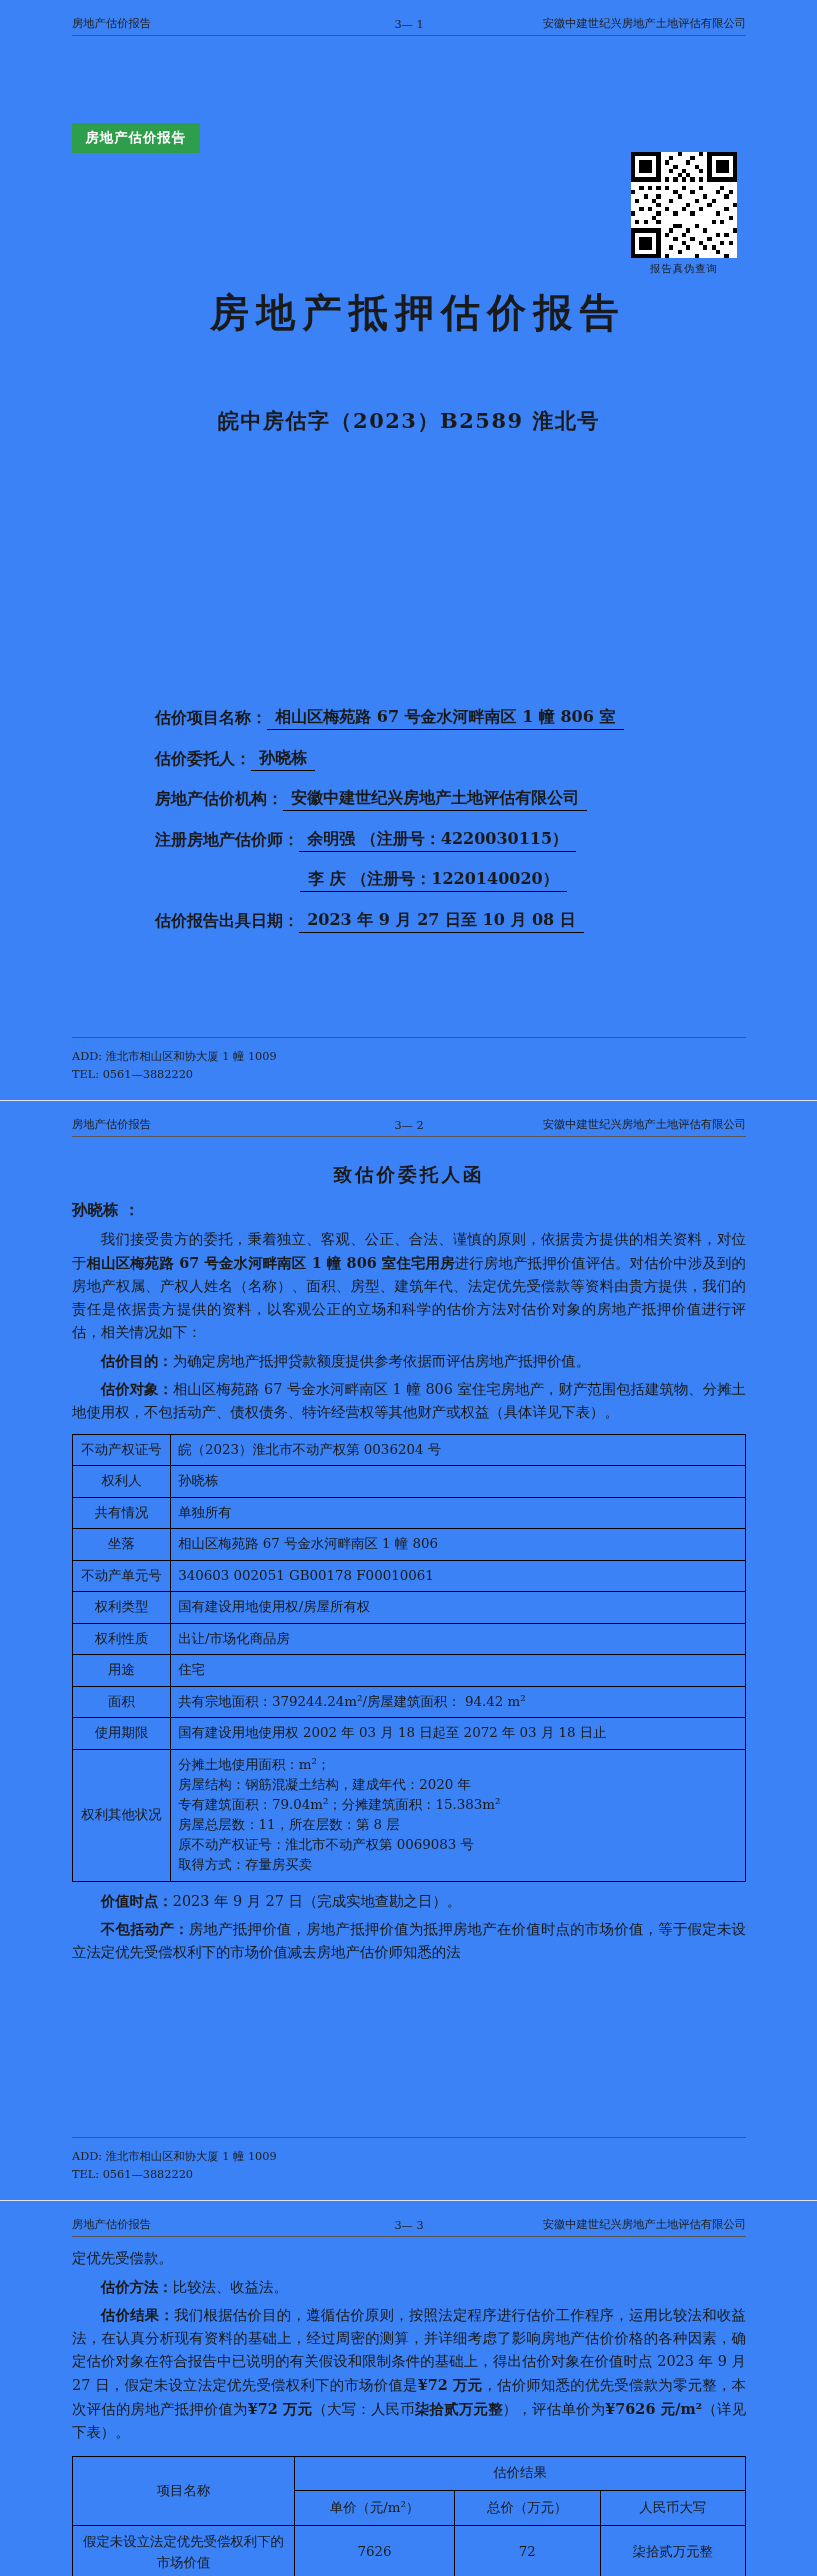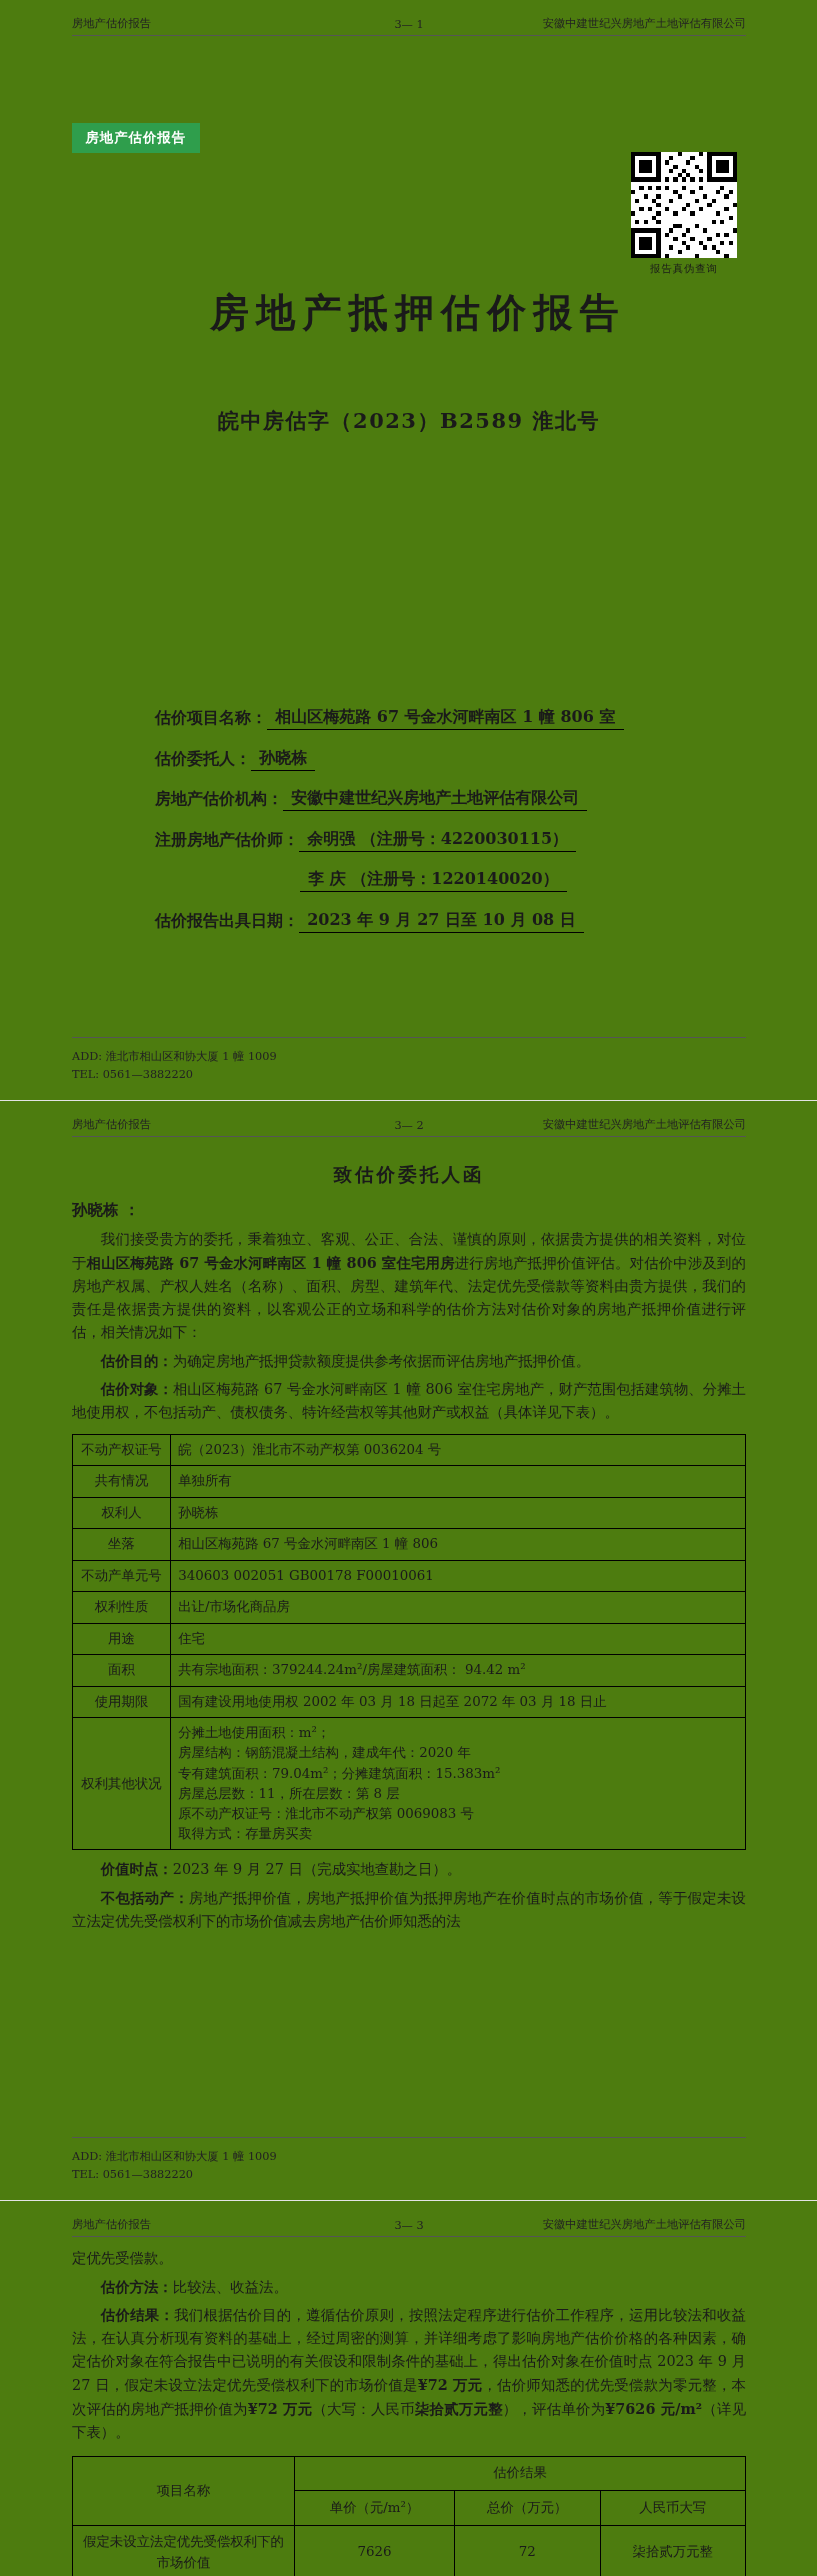--- a/index.html
+++ b/index.html
@@ -1,21 +1,21 @@
 <!DOCTYPE html>
 <html style="font-size:8.2px"><head>
 <meta charset="utf-8">
 <style>
   * { box-sizing: border-box; }
   html, body { margin:0; padding:0; background:#ffffff; }
   .doc {
     width:818px; height:3300px; margin:0 auto; background:#ffffff;
     font-family:"DejaVu Serif","Liberation Serif",serif; color:#1a1a1a;
   }
-  .page { position:relative; height:1100px; overflow:hidden; background:#4d7c0f; }
+  .page { position:relative; height:1100px; overflow:hidden; background:#3b82f6; }
   .page + .page { border-top:0.5px solid #e3e3e3; }
 
   .page-header {
     margin:0 72px; padding-top:15.5px; padding-bottom:4.1px;
     display:flex; align-items:flex-end; font-size:11.3px; color:#222;
     border-bottom:0.5px solid #555;
   }
   .ph-left { flex:1; text-align:left; }
   .ph-center { flex:0 0 auto; }
   .ph-right { flex:1; text-align:right; }
@@ -161,34 +161,38 @@
         <b>估价对象：</b><span>相山区梅苑路 67 号金水河畔南区 1 幢 806 室住宅房地产，财产范围包括建筑物、分摊土地使用权，不包括动产、债权债务、特许经营权等其他财产或权益（具体详见下表）。</span>
       </p>
 
       <table class="prop">
         <tbody>
           <tr>
             <td class="prop-label">不动产权证号</td>
             <td>皖（2023）淮北市不动产权第 0036204 号</td>
           </tr>
           <tr>
+            <td class="prop-label">权利人</td>
+            <td>孙晓栋</td>
+          </tr>
+          <tr>
             <td class="prop-label">共有情况</td>
             <td>单独所有</td>
           </tr>
           <tr>
-            <td class="prop-label">权利人</td>
-            <td>孙晓栋</td>
-          </tr>
-          <tr>
             <td class="prop-label">坐落</td>
             <td>相山区梅苑路 67 号金水河畔南区 1 幢 806</td>
           </tr>
           <tr>
             <td class="prop-label">不动产单元号</td>
             <td>340603  002051  GB00178  F00010061</td>
+          </tr>
+          <tr>
+            <td class="prop-label">权利类型</td>
+            <td>国有建设用地使用权/房屋所有权</td>
           </tr>
           <tr>
             <td class="prop-label">权利性质</td>
             <td>出让/市场化商品房</td>
           </tr>
           <tr>
             <td class="prop-label">用途</td>
             <td>住宅</td>
           </tr>
           <tr>

